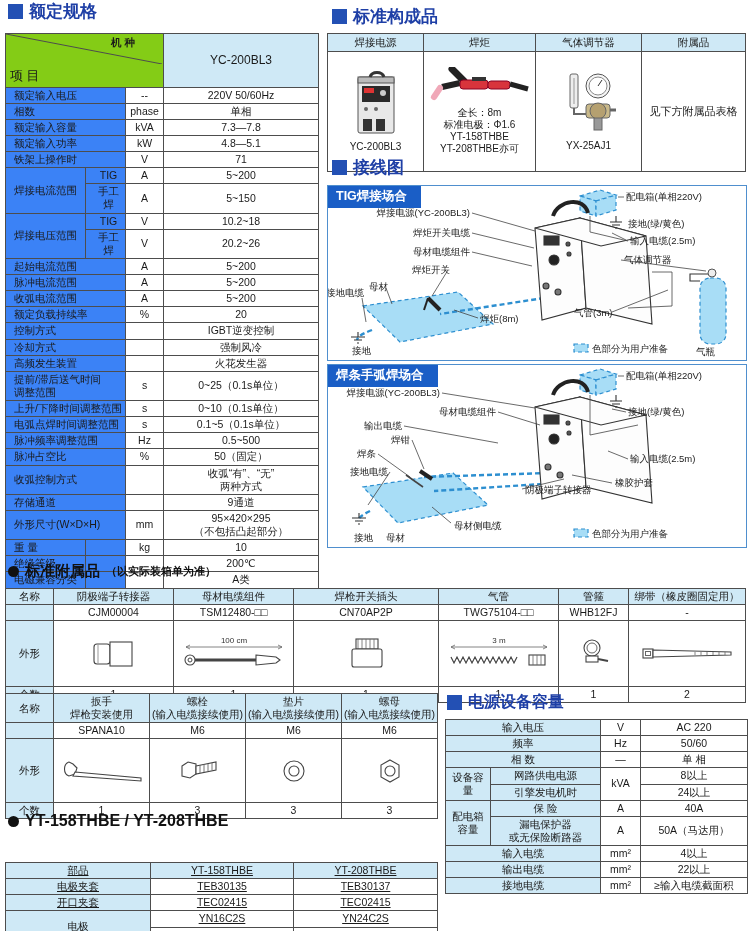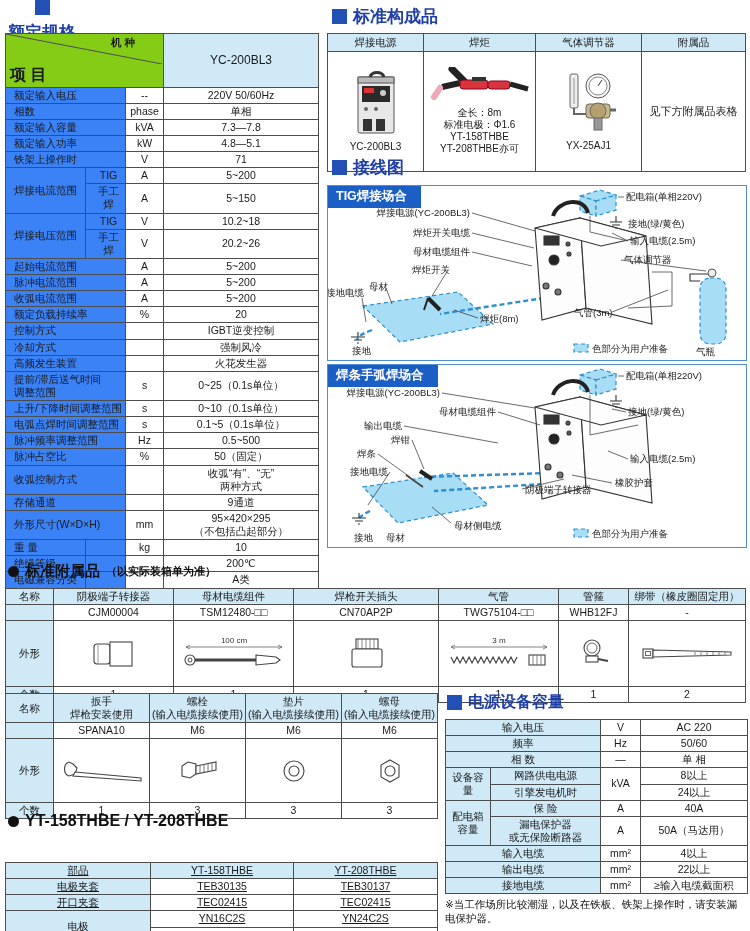--- a/index.html
+++ b/index.html
@@ -18,21 +18,21 @@
      text-align:center;vertical-align:middle;white-space:pre-line;overflow:hidden;}
   .hd{background:#cfe9f6;}
   .lbl{background:#3b82f6;text-align:left;padding-left:8px;}
   .outer{border:1.5px solid #3d3d3d;}
   
   #spec-table{position:absolute;left:5px;top:33px;width:313px;}
   #spec-table td.val{text-align:center;}
   .diag-cell{position:relative;height:30px;background:#84cc16;padding:0;}
   .diag-cell svg{position:absolute;left:0;top:0;}
   .diag-cell .t-machine{position:absolute;right:28px;top:2px;font-size:10.5px;font-weight:bold;}
-  .diag-cell .t-item{position:absolute;left:4px;bottom:2px;font-size:16px;font-weight:bold;}
+  .diag-cell .t-item{position:absolute;left:4px;bottom:2px;font-size:13px;font-weight:normal;}
   
   #components-table{position:absolute;left:327px;top:33px;width:418px;}
   #components-table td{padding:2px;}
   #components-table .body-cell{height:100px;vertical-align:middle;background:#fff;}
   .comp-caption{font-size:10px;line-height:1.2;margin-top:1px;}
   
   .diagram-box{position:absolute;left:327px;width:418px;border:1px solid #4f8fce;background:#fff;}
   #tig-box{top:185px;height:174px;text-align:right;}
   #arc-box{top:364px;height:182px;}
   .banner{position:absolute;left:0;top:0;background:#1a5ec6;color:#fff;font-weight:bold;
@@ -55,21 +55,21 @@
   #power-table{position:absolute;left:445px;top:719px;width:302px;}
   #power-note{position:absolute;left:445px;top:897px;width:300px;font-size:10.5px;line-height:1.35;color:#111;}
   
   #yt-table{position:absolute;left:5px;top:862px;width:432px;text-decoration:underline;}
 </style>
 </head>
 <body>
 
 <div class="page">
 
-  <div class="sec-title" style="left:8px;top:0;flex-direction:column;">
+  <div class="sec-title" style="left:8px;top:0;">
     <span class="sq"></span>
     <span>额定规格</span>
   </div>
 
   <table id="spec-table" class="outer">
     <colgroup>
         <col style="width:80px">
         <col style="width:40px">
         <col style="width:38px">
         <col style="width:155px">
@@ -680,21 +680,20 @@
           <td>22以上</td>
         </tr>
     <tr>
           <td class="hd" colspan="2">接地电缆</td>
           <td>mm²</td>
           <td>≥输入电缆截面积</td>
         </tr>
   </tbody>
     </table>
 
-  <div id="power-note">※当工作场所比较潮湿，以及在铁板、铁架上操作时，请安装漏电保护器。</div>
 
   <div class="sec-title small" style="left:8px;top:812px;font-size:16px;">
     <span class="dot"></span>
     <span>YT-158THBE / YT-208THBE</span>
   </div>
 
   <table id="yt-table" class="outer">
     <colgroup>
         <col style="width:145px">
         <col style="width:143px">

